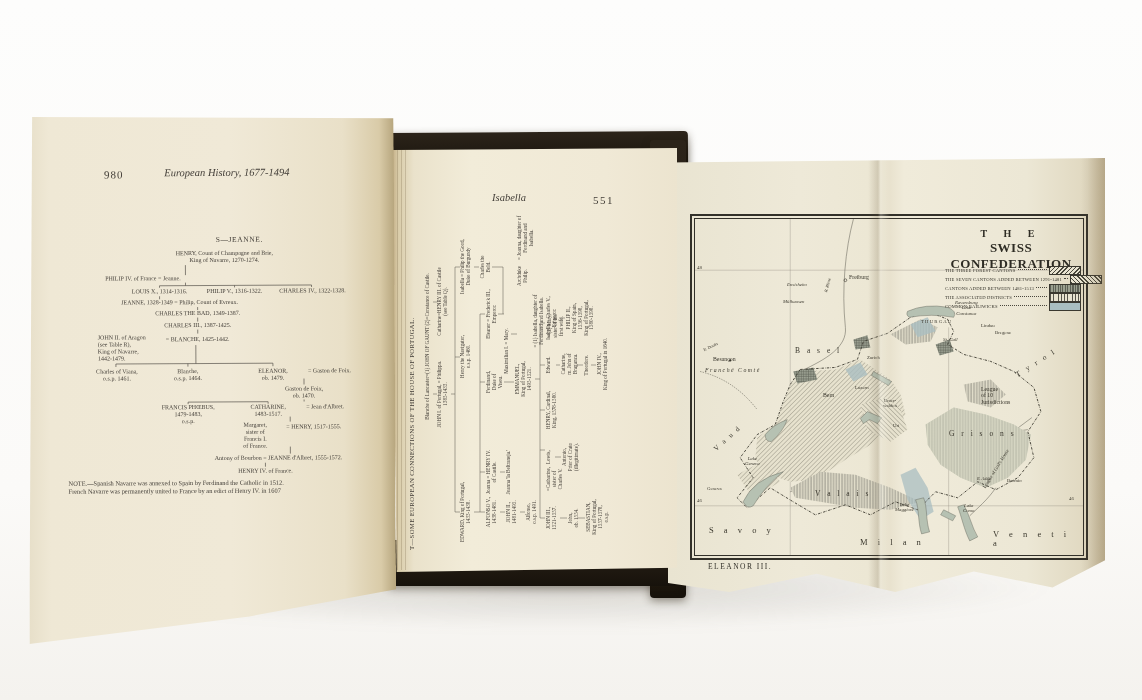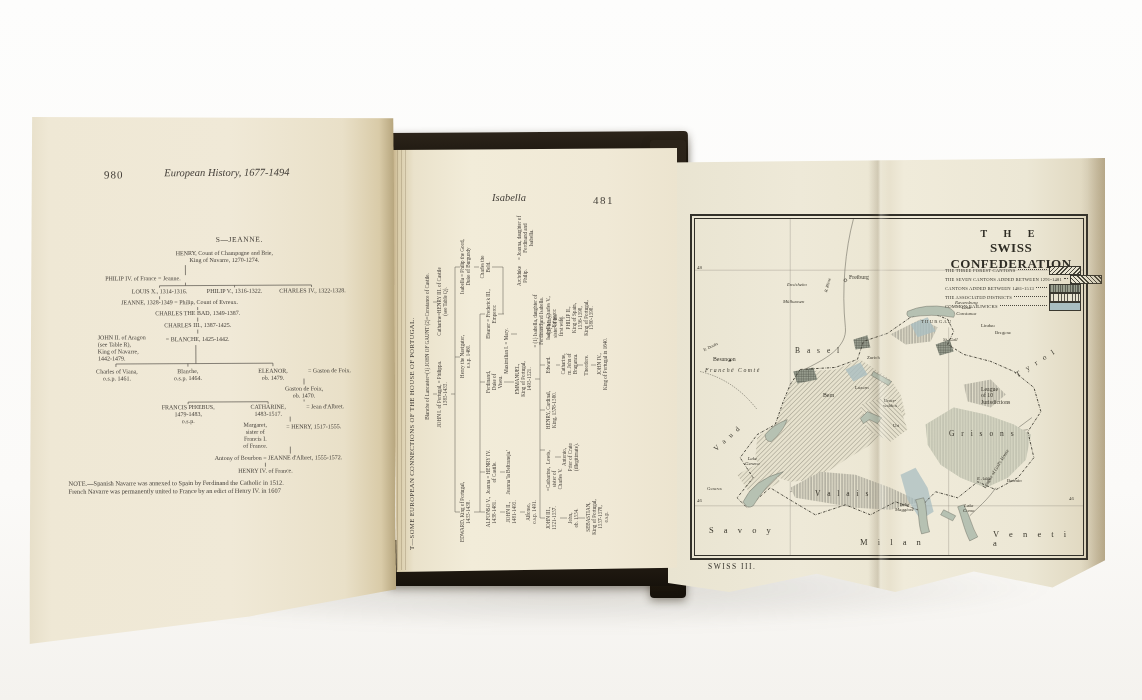--- a/index.html
+++ b/index.html
@@ -223,29 +223,29 @@
 walden</span>
             <span class="ml t5" style="left:198px;top:204px;">Uri</span>
             <span class="ml it t5 ctr" style="left:200px;top:283px;">Lake
 Maggiore</span>
             <span class="ml it t5 ctr" style="left:268px;top:284px;">Lake
 Como</span>
             <span class="ml t5" style="left:312px;top:259px;">Bormio</span>
             <span class="ml it t4" style="left:282px;top:258px;">R. Adda</span>
           </div>
       </div>
-      <div class="period">SWISS III.</div>
+      <div class="period">ELEANOR III.</div>
       <div class="fold-crease"></div>
       <div class="edge-curl"></div>
     </div>
 
     <div class="right-page">
       <div class="spine-sheets"></div>
       <div class="runtitle-r">Isabella</div>
-      <div class="pgnum-r">481</div>
+      <div class="pgnum-r">551</div>
       <div class="rot-chart">
         <div class="rc-title">T—SOME EUROPEAN CONNECTIONS OF THE HOUSE OF PORTUGAL.</div>
         <svg class="tree-lines" width="340" height="240" viewBox="0 0 340 240">
           <path fill="none" stroke="#57534a" stroke-width="0.5" d="M160,26 V30 M252,26 V30 M160,44 V48 M42,48 H287 M42,48 V53 M197,48 V53 M287,48 V53 M287,67 V72 M42,67 V73 M42,73 H240 M42,73 V78 M82,73 V78 M172,73 V78 M240,73 V78 M42,93 V98 M82,93 V98 M240,91 V97 M287,85 V96 M240,96 H287 M220,104 V110 M172,97 V107 M42,113 V118 M175,128 V133 M36,133 H231 M36,133 V138 M104,133 V138 M144,133 V138 M189,133 V138 M231,133 V138 M36,153 V160 M36,171 V178 M97,148 V154 M189,149 V153 M189,170 V176 M189,184 V189 M236,152 V158"></path>
         </svg>
         <div class="tree">
 
         <span class="rnode" style="left:105px;top:18px;width:205px;">Blanche of Lancaster=(1) JOHN OF GAUNT (2)=Constance of Castile.</span>
             <span class="rnode" style="left:110px;top:30px;width:100px;">JOHN I. of Portugal, = Philippa.
 1385-1433.</span>

